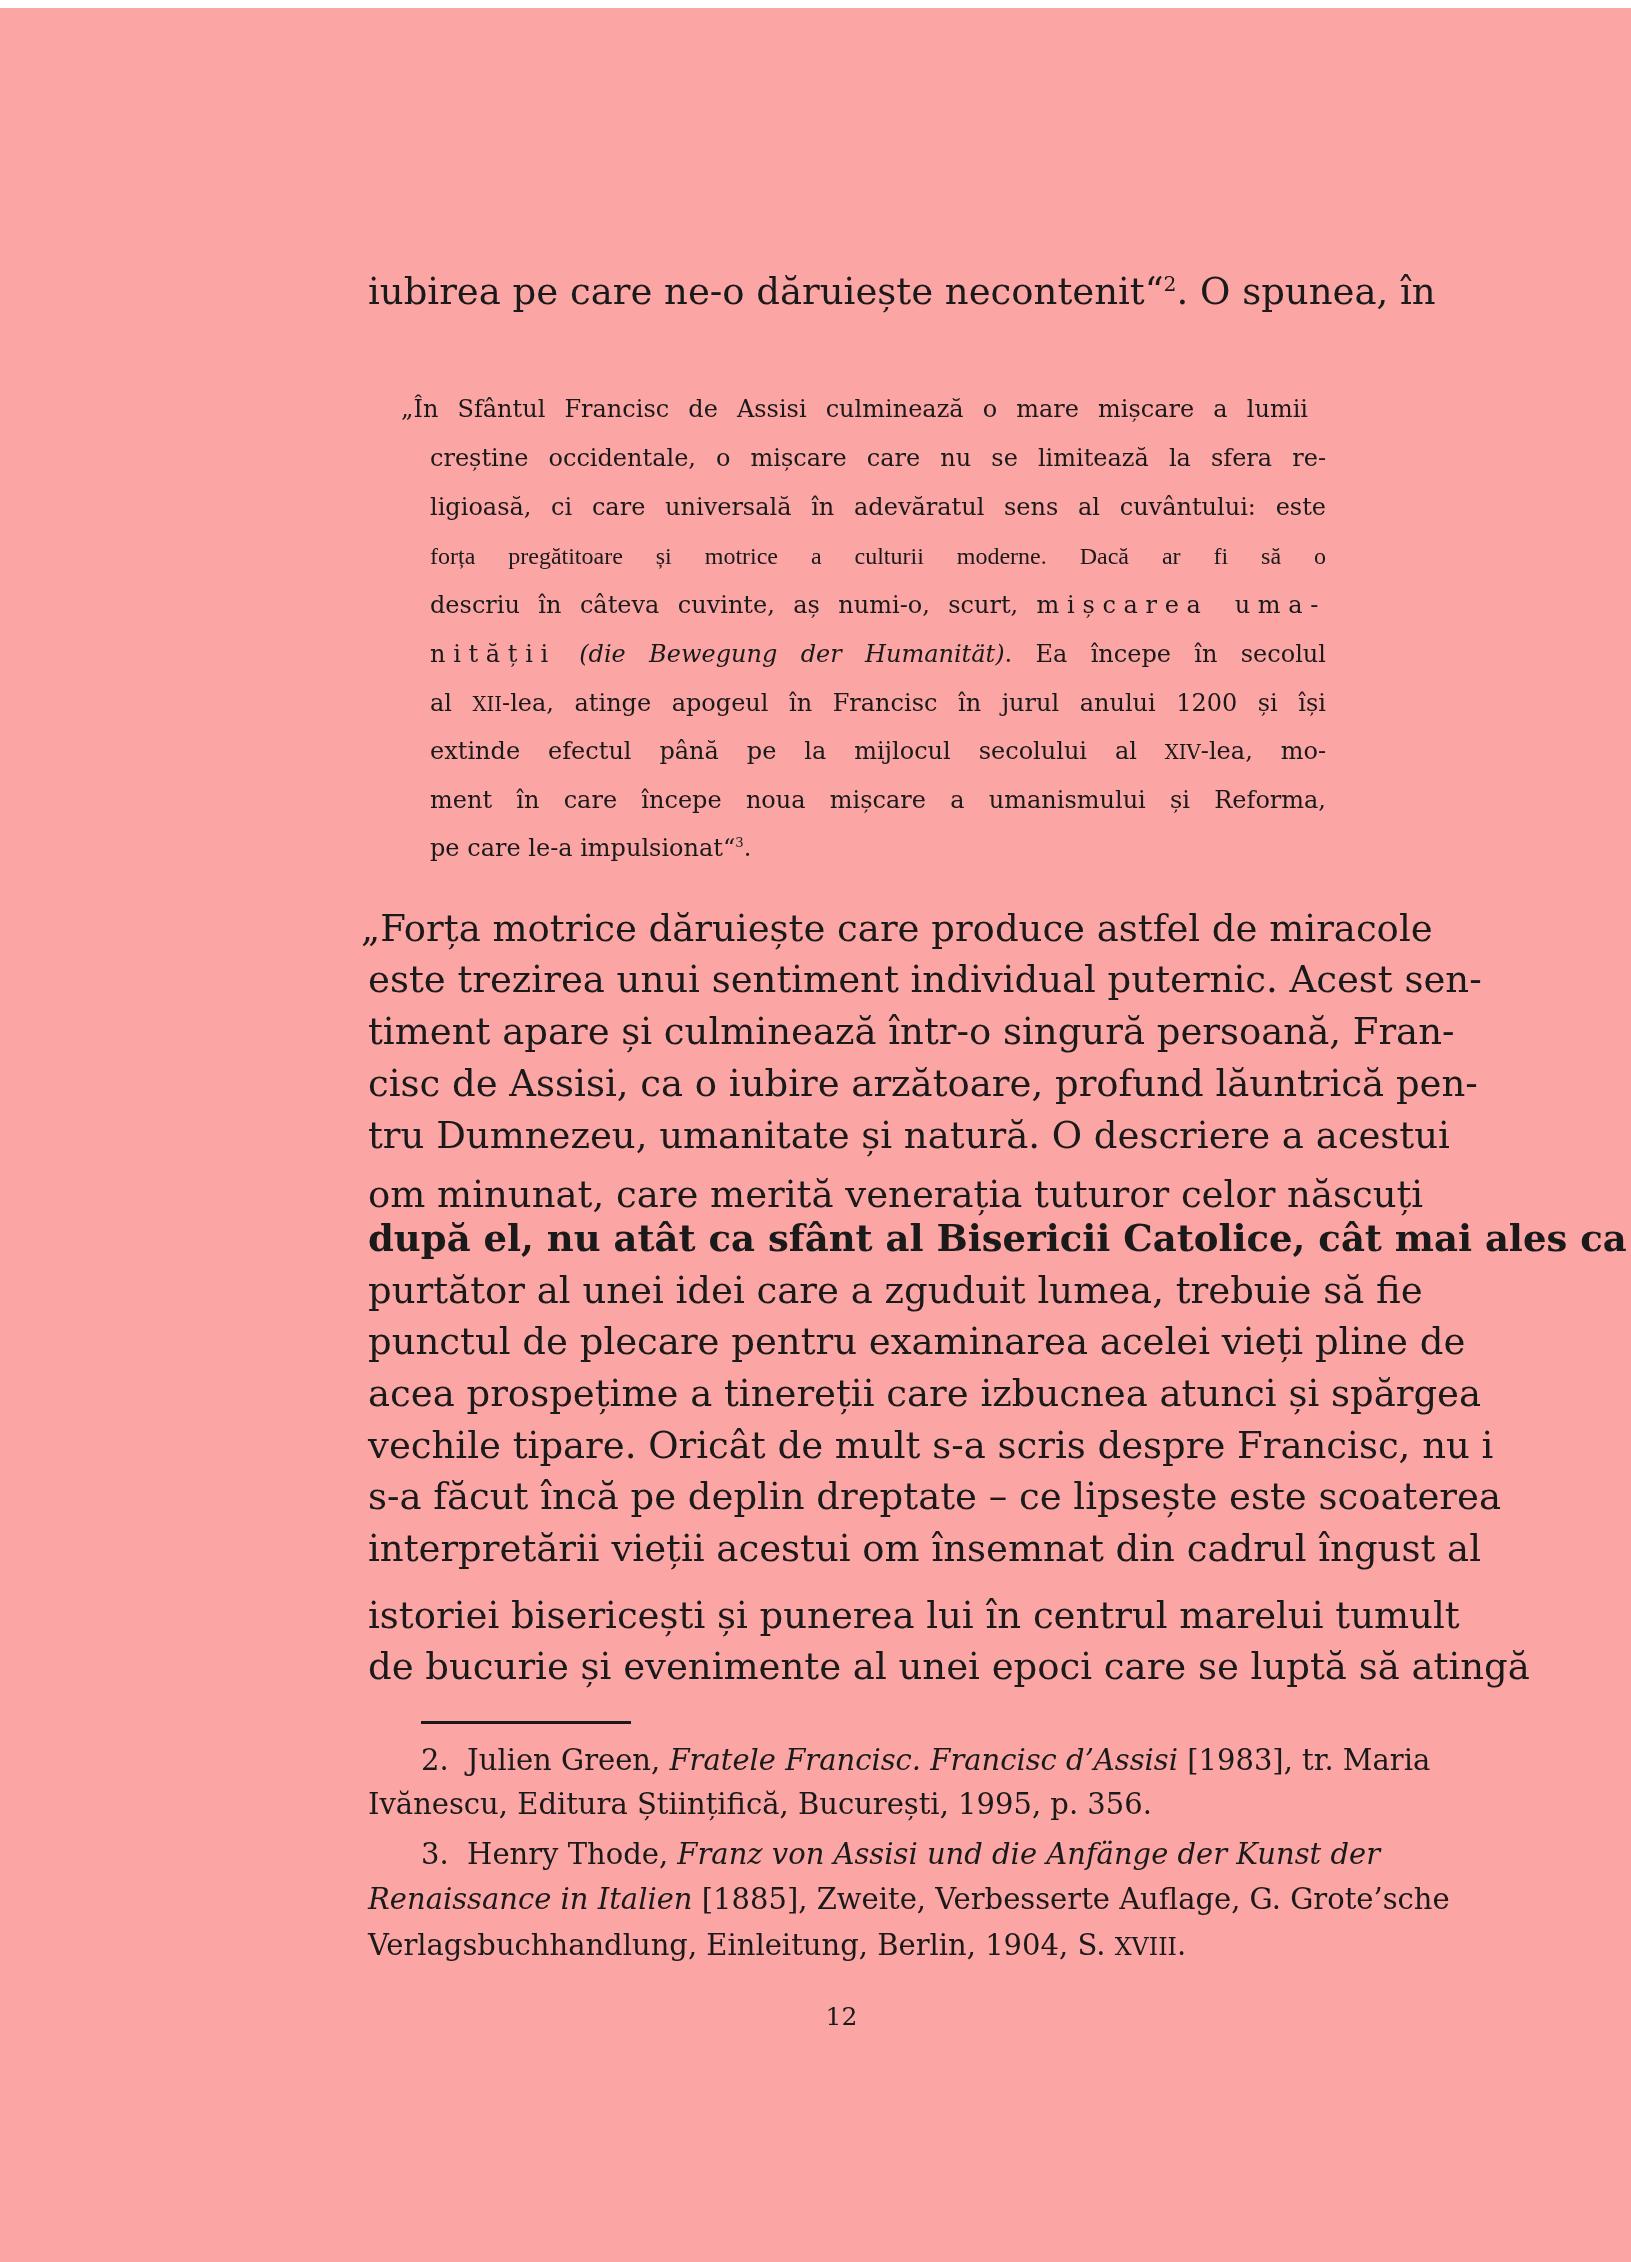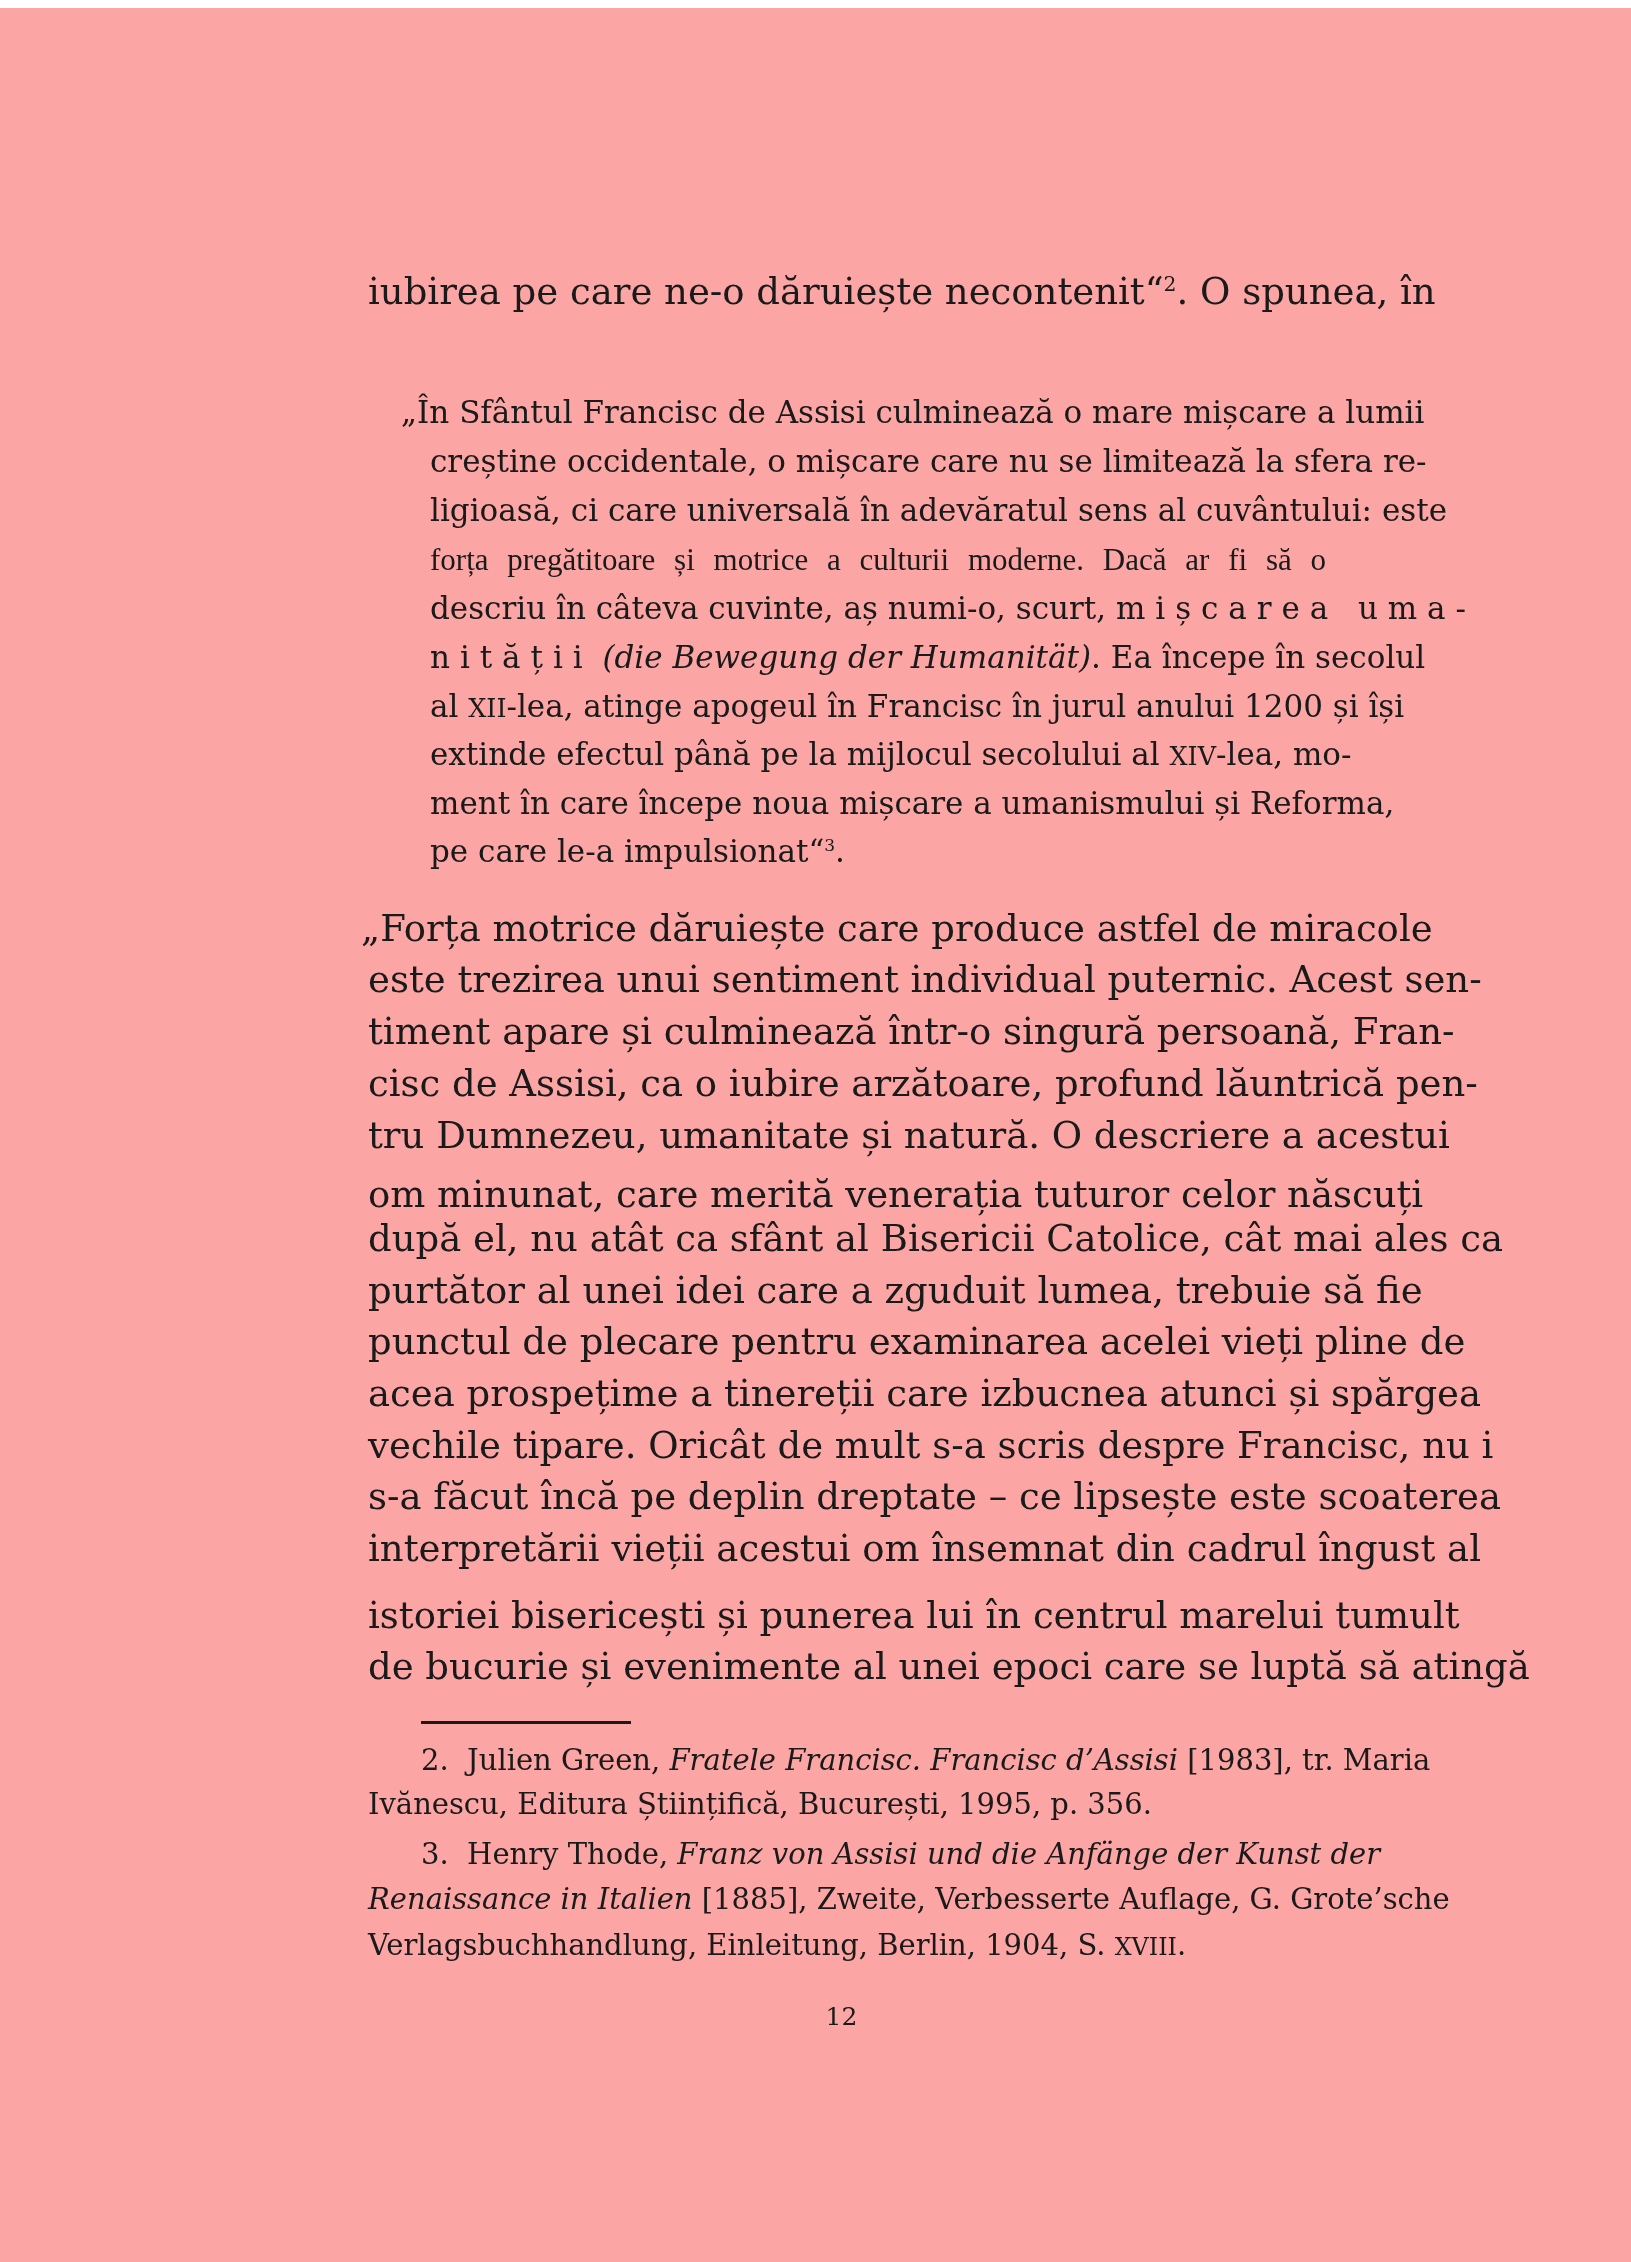--- a/index.html
+++ b/index.html
@@ -1,21 +1,21 @@
 <!DOCTYPE html>
 <html style="font-size:14.3px"><head>
 <meta charset="utf-8">
 <style>
   html, body { margin: 0; padding: 0; background: #ffffff; }
   body { width: 1632px; height: 2263px; position: relative; overflow: hidden; }
   .page { position: absolute; left: 0; top: 8px; width: 1632px; height: 2263px; background: #fca5a5; color: #1a1a1a; font-family: "DejaVu Serif", "Liberation Serif", serif; }
   .line { position: absolute; white-space: nowrap; line-height: 1; }
   .just { text-align: justify; text-align-last: justify; }
   .body-line { font-size: 37px; left: 368px; width: 958px; }
-  .quote-line { font-size: 31px; left: 430px; width: 896px; }
+  .quote-line { font-size: 24px; left: 430px; width: 896px; }
   .fn-line { font-size: 29px; left: 368px; width: 958px; }
   .spaced { letter-spacing: 0.32em; }
   .it { font-style: italic; }
   .sc { font-size: 0.82em; }
   .rule { position: absolute; left: 421px; top: 1713px; width: 210px; height: 2.7px; background: #1a1a1a; }
   .pnum { position: absolute; left: 815px; width: 53px; text-align: center; font-size: 25px; top: 1994px; }
   .hang { margin-left: -18px; }
 </style>
 </head>
 <body>
@@ -37,21 +37,21 @@
     <div class="line quote-line" style="top:828px;"><span>pe care le-a impulsionat“</span><sup style="font-size:0.55em;">3</sup><span>.</span></div>
   </div>
 
   <div>
     <div class="line body-line just" style="top:902px; left:361px; width:965px;">„Forța motrice dăruiește care produce astfel de miracole</div>
     <div class="line body-line just" style="top:953px;">este trezirea unui sentiment individual puternic. Acest sen-</div>
     <div class="line body-line just" style="top:1005px;">timent apare și culminează într-o singură persoană, Fran-</div>
     <div class="line body-line just" style="top:1057px;">cisc de Assisi, ca o iubire arzătoare, profund lăuntrică pen-</div>
     <div class="line body-line just" style="top:1109px;">tru Dumnezeu, umanitate și natură. O descriere a acestui</div>
     <div class="line body-line just" style="top:1160px;margin-top:8px;">om minunat, care merită venerația tuturor celor născuți</div>
-    <div class="line body-line just" style="top:1212px;">după el, nu atât ca sfânt al Bisericii Catolice, cât mai ales ca</div>
+    <div class="line body-line just" style="top:1212px;font-weight:bold;">după el, nu atât ca sfânt al Bisericii Catolice, cât mai ales ca</div>
     <div class="line body-line just" style="top:1264px;">purtător al unei idei care a zguduit lumea, trebuie să fie</div>
     <div class="line body-line just" style="top:1315px;">punctul de plecare pentru examinarea acelei vieți pline de</div>
     <div class="line body-line just" style="top:1367px;">acea prospețime a tinereții care izbucnea atunci și spărgea</div>
     <div class="line body-line just" style="top:1419px;">vechile tipare. Oricât de mult s-a scris despre Francisc, nu i</div>
     <div class="line body-line just" style="top:1470px;">s-a făcut încă pe deplin dreptate – ce lipsește este scoaterea</div>
     <div class="line body-line just" style="top:1522px;">interpretării vieții acestui om însemnat din cadrul îngust al</div>
     <div class="line body-line just" style="top:1589px;">istoriei bisericești și punerea lui în centrul marelui tumult</div>
     <div class="line body-line just" style="top:1640px;">de bucurie și evenimente al unei epoci care se luptă să atingă</div>
   </div>
 

